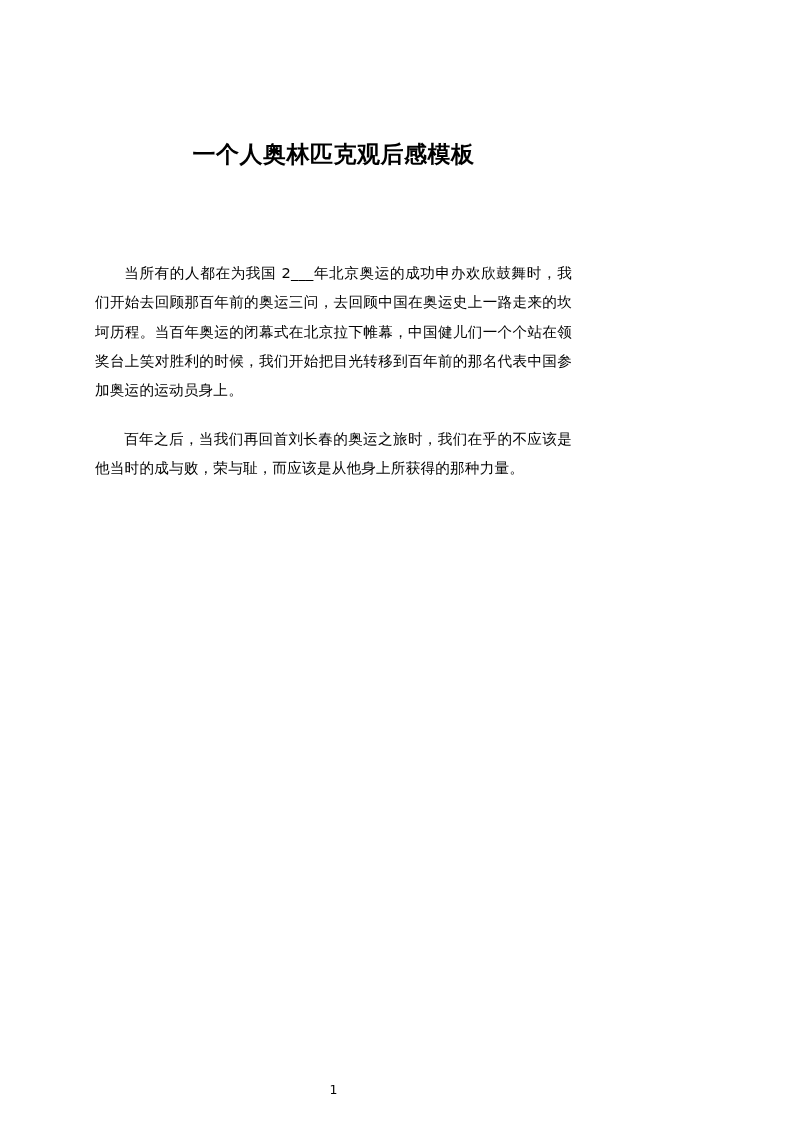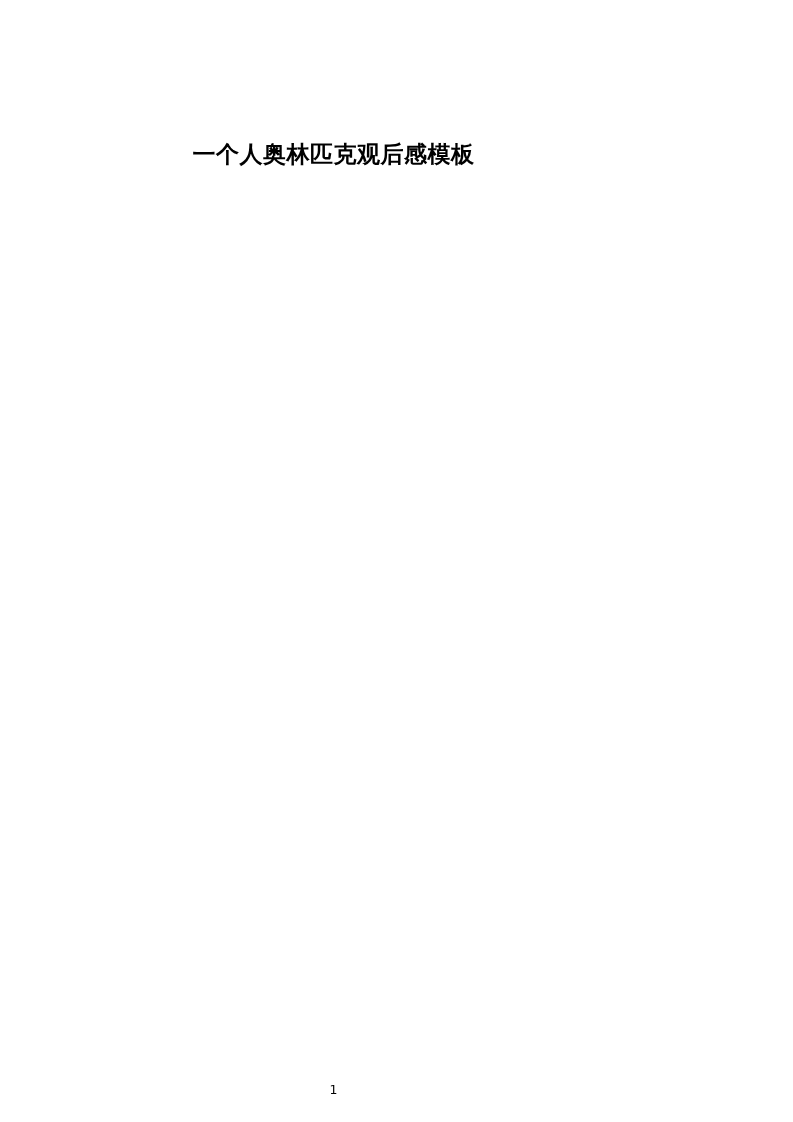--- a/index.html
+++ b/index.html
@@ -54,17 +54,19 @@
   }
 </style>
 </head>
 <body>
 
 <div class="page">
 
   <h1 class="doc-title">一个人奥林匹克观后感模板</h1>
 
   <div class="body-block">
+    <p class="para">当所有的人都在为我国 2___年北京奥运的成功申办欢欣鼓舞时，我们开始去回顾那百年前的奥运三问，去回顾中国在奥运史上一路走来的坎坷历程。当百年奥运的闭幕式在北京拉下帷幕，中国健儿们一个个站在领奖台上笑对胜利的时候，我们开始把目光转移到百年前的那名代表中国参加奥运的运动员身上。</p>
+    <p class="para">百年之后，当我们再回首刘长春的奥运之旅时，我们在乎的不应该是他当时的成与败，荣与耻，而应该是从他身上所获得的那种力量。</p>
   </div>
 
   <div class="page-number">1</div>
 
 </div>
 
 </body></html>

